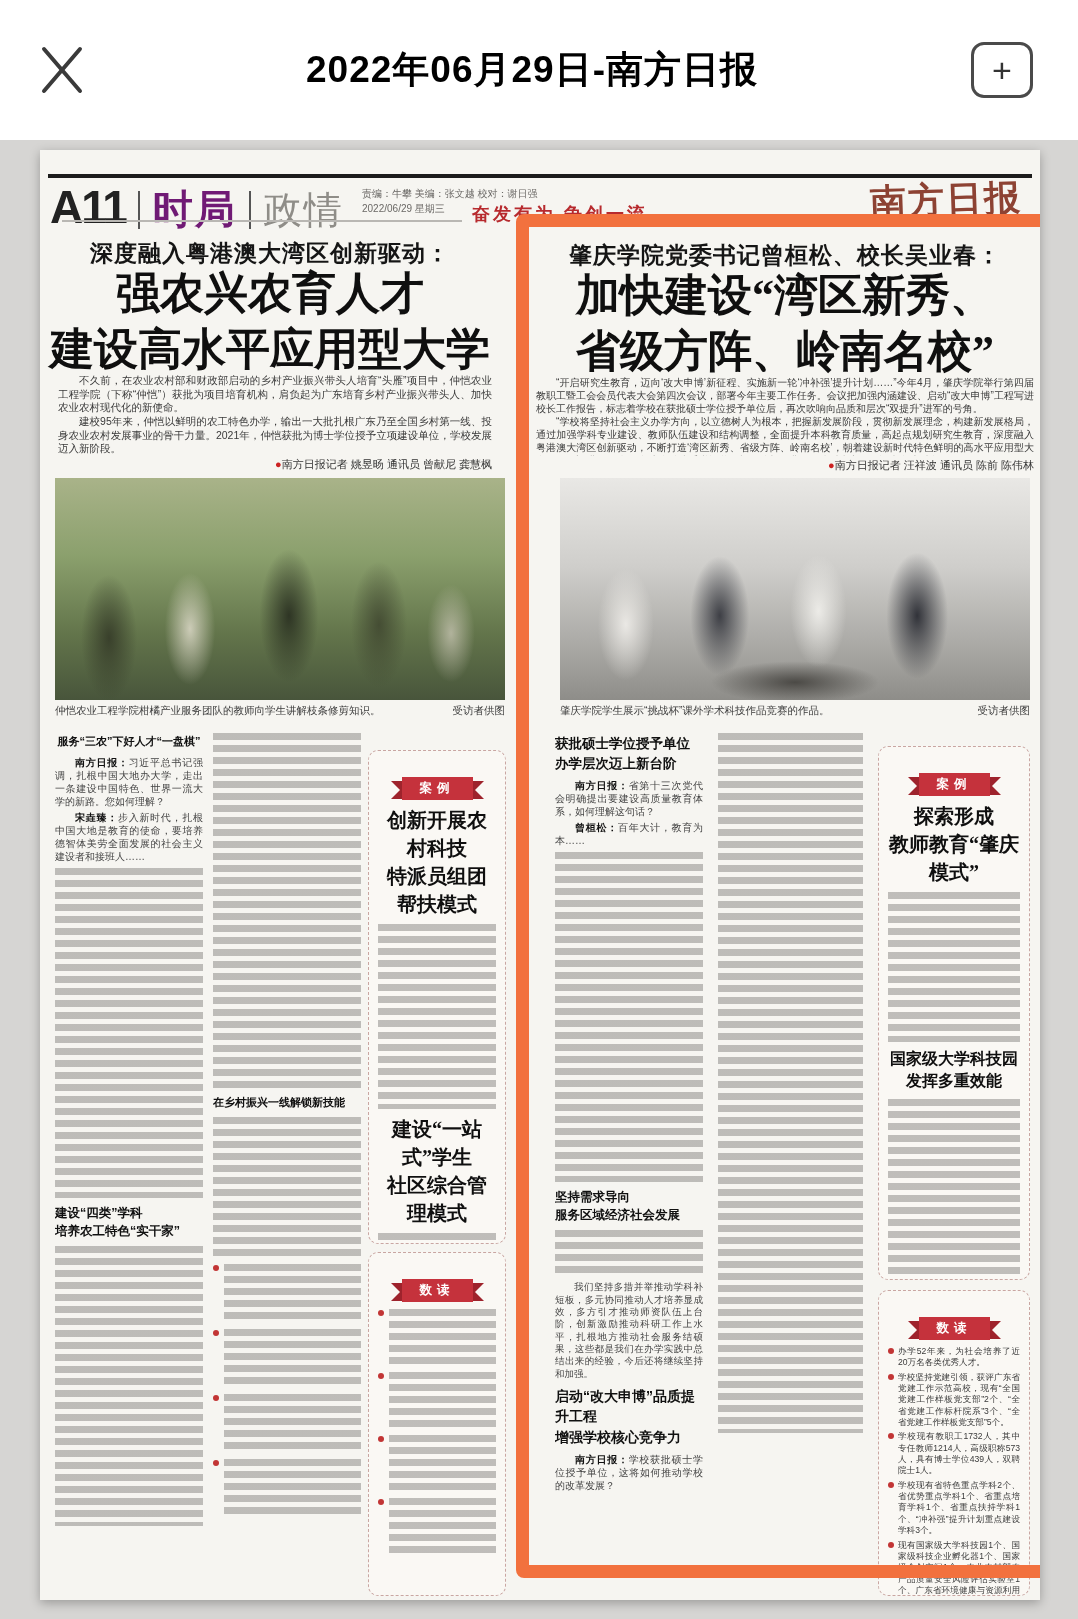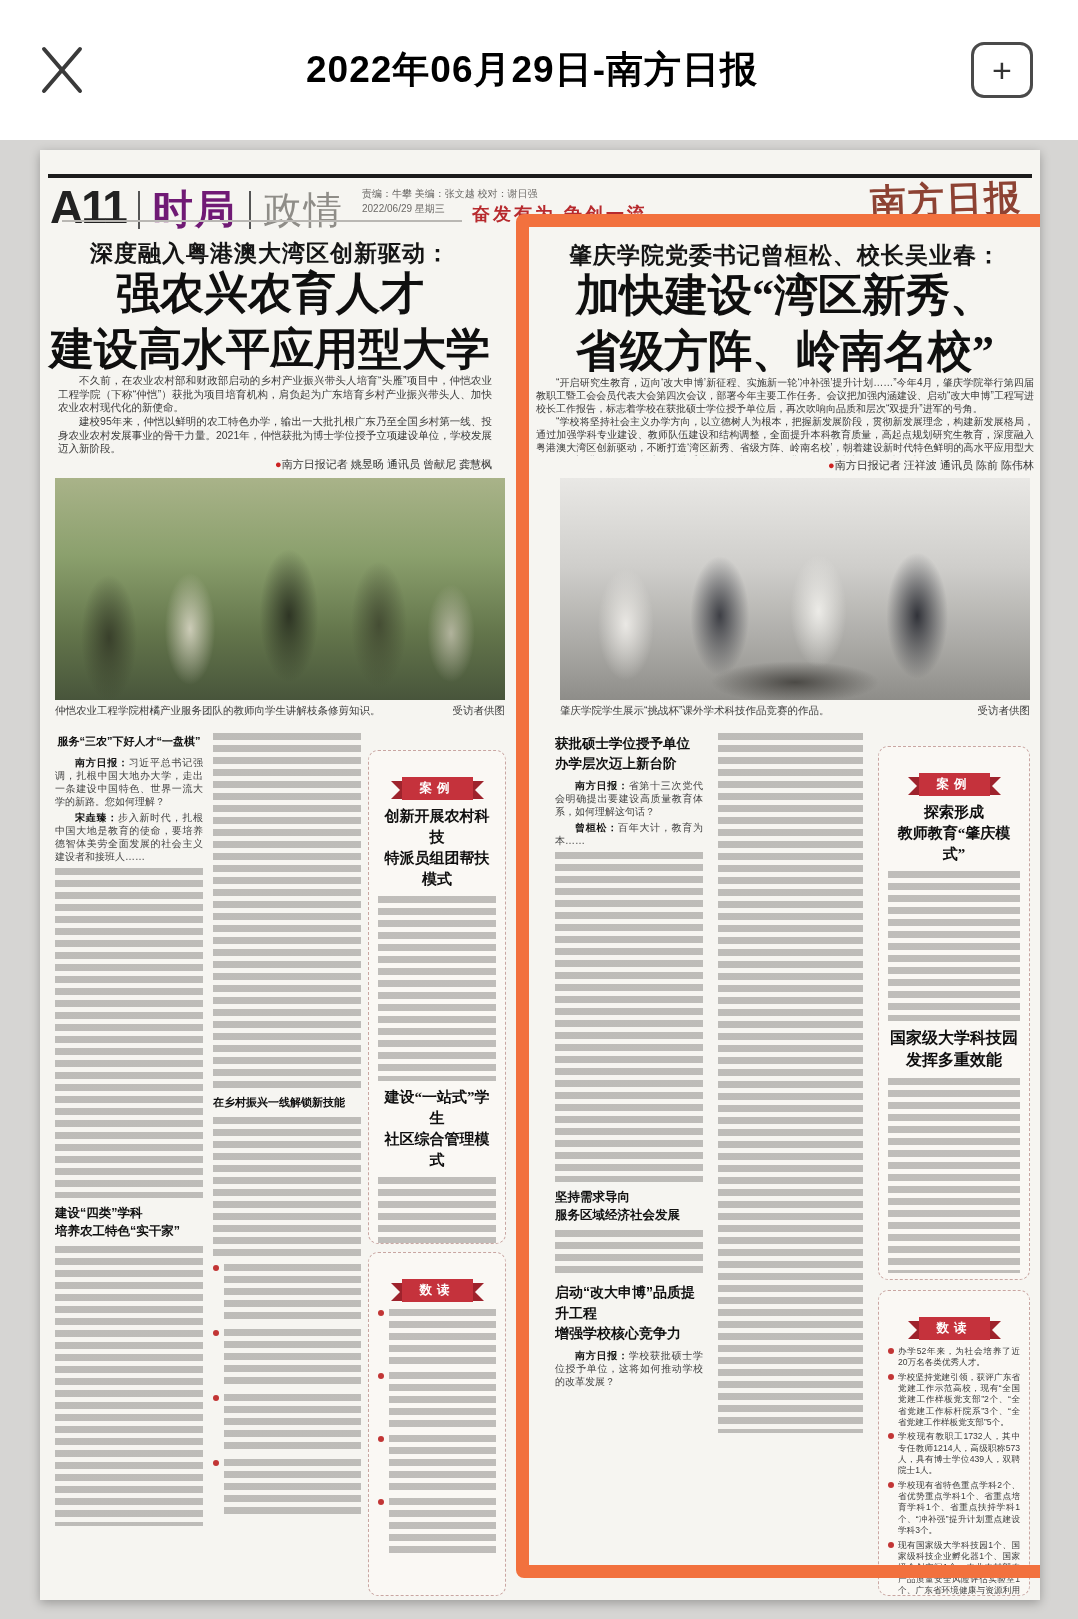--- a/index.html
+++ b/index.html
@@ -68,21 +68,21 @@
   
   .dashed-box{position:absolute;border:1.5px dashed #c9a6a2;border-radius:10px;background:#faf8f4;
               padding:8px 9px;box-sizing:border-box;overflow:hidden;}
   .ribbon-wrap{text-align:center;margin:18px 0 6px;position:relative;z-index:1;}
   .ribbon{display:inline-block;position:relative;background:#c5323c;color:#fff;font-size:12.5px;
           font-weight:700;padding:3px 18px;letter-spacing:5px;}
   .ribbon::before{content:"";position:absolute;top:4px;left:-11px;z-index:-1;
                   border:9px solid #9e232c;border-left-color:transparent;}
   .ribbon::after{content:"";position:absolute;top:4px;right:-11px;z-index:-1;
                  border:9px solid #9e232c;border-right-color:transparent;}
-  .box-title{font-family:"Liberation Serif",serif;font-size:15px;font-weight:700;color:#0f0f0f;
+  .box-title{font-family:"Liberation Serif",serif;font-size:20px;font-weight:700;color:#0f0f0f;
              text-align:center;line-height:1.4;margin:6px 0;}
   .data-bullet{position:relative;font-size:8.6px;line-height:1.32;color:#3a3a3a;text-align:justify;
                padding-left:10px;margin:3px 0;}
   .data-bullet::before{content:"";position:absolute;left:0;top:2px;width:6px;height:6px;border-radius:50%;background:#c23535;}
   
   .highlight{position:absolute;left:476px;top:64px;width:530px;height:1338px;border:13px solid #f2713e;
              border-radius:8px;z-index:10;pointer-events:none;background:transparent;}
 </style>
 </head>
 <body>
@@ -215,20 +215,21 @@
           <div>办学层次迈上新台阶</div>
         </div>
         <p class="qa"><b>南方日报：</b><span>省第十三次党代会明确提出要建设高质量教育体系，如何理解这句话？</span></p>
         <p class="qa"><b>曾桓松：</b><span>百年大计，教育为本……</span></p>
         <div class="fill" style="height:330px;"></div>
         <div class="subhead">
           <div>坚持需求导向</div>
           <div>服务区域经济社会发展</div>
         </div>
         <div class="fill" style="height:46px;"></div>
+        <p class="smallpara">我们坚持多措并举推动学科补短板，多元协同推动人才培养显成效，多方引才推动师资队伍上台阶，创新激励推动科研工作上水平，扎根地方推动社会服务结硕果，这些都是我们在办学实践中总结出来的经验，今后还将继续坚持和加强。</p>
         <div class="subhead" style="font-size:14px;">
           <div>启动“改大申博”品质提升工程</div>
           <div>增强学校核心竞争力</div>
         </div>
         <p class="qa"><b>南方日报：</b><span>学校获批硕士学位授予单位，这将如何推动学校的改革发展？</span></p>
       </div>
 
       <div class="col" style="left:678px;top:578px;width:145px;height:868px;">
         <div class="fill" style="height:700px;"></div>
       </div>

